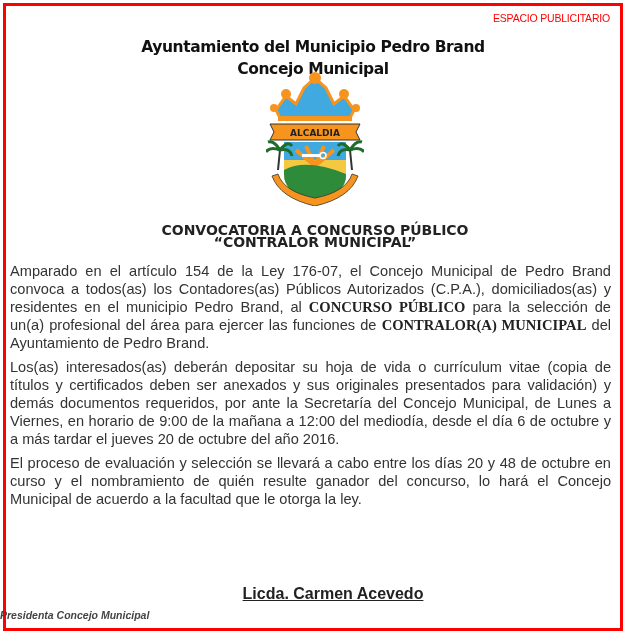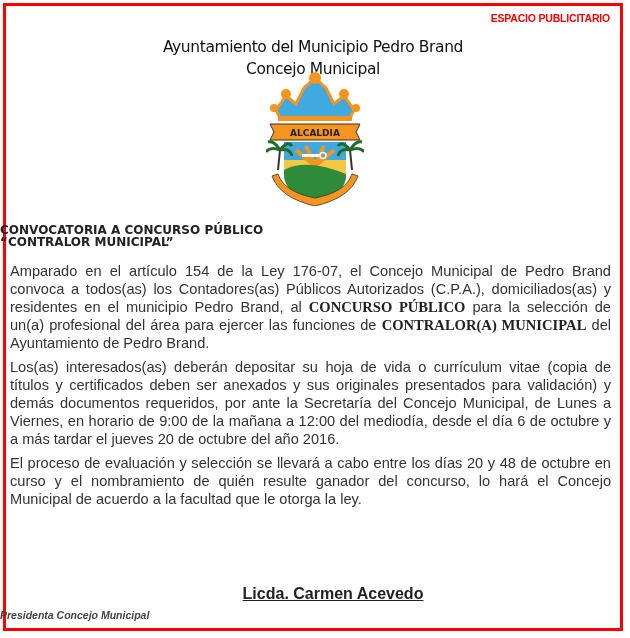--- a/index.html
+++ b/index.html
@@ -6,38 +6,38 @@
     body { width: 630px; height: 638px; position: relative; overflow: hidden; }
     .frame {
       position: absolute; left: 3px; top: 3px;
       width: 614px; height: 622px;
       border: 3px solid #ff0000;
       box-sizing: content-box;
     }
     .tag {
       position: absolute; right: 10px; top: 6px;
       font-family: "Liberation Sans", sans-serif;
-      font-size: 10.5px; font-weight: bold; color: #ff0000;
+      font-size: 10.5px; font-weight: normal; color: #ff0000;
       letter-spacing: -0.2px;
     }
     .title {
       position: absolute; left: 0; right: 0; top: 30px;
       text-align: center;
       font-family: "DejaVu Sans", sans-serif;
-      font-weight: normal; font-size: 15.5px; color: #111;
+      font-weight: bold; font-size: 15.5px; color: #111;
       line-height: 22px; letter-spacing: -0.4px;
     }
     .logo {
       position: absolute; left: 266px; top: 70px; width: 98px; height: 136px;
     }
     .conv {
       position: absolute; left: 0; right: 0; top: 224px;
-      text-align: left;
+      text-align: center;
       font-family: "DejaVu Sans", sans-serif;
-      font-weight: bold; font-size: 12px; color: #222; line-height: 12px;
+      font-weight: bold; font-size: 14px; color: #222; line-height: 12px;
     }
     .body {
       position: absolute; left: 10px; width: 601px; top: 262px;
       font-family: "Liberation Sans", sans-serif;
       font-size: 14.6px; color: #333; line-height: 18px;
       text-align: justify;
     }
     .body p { margin: 0 0 6px 0; }
     .body b { color: #222; font-family: Liberation Serif, serif; }
     .sig {

